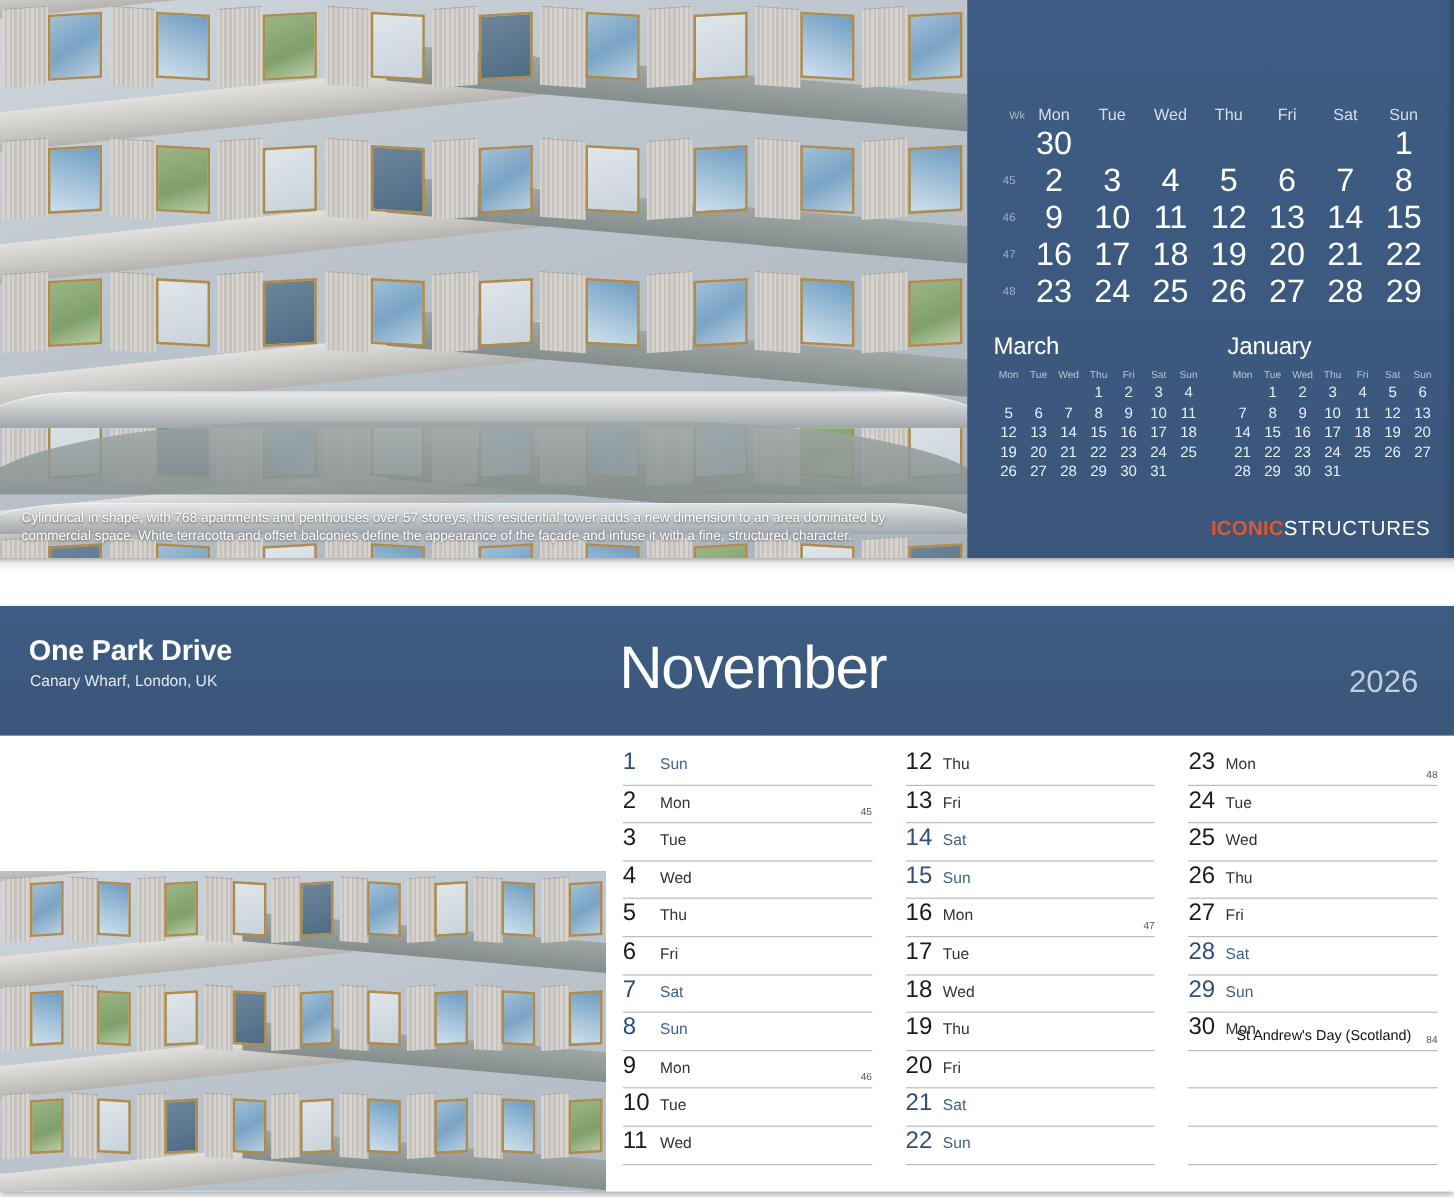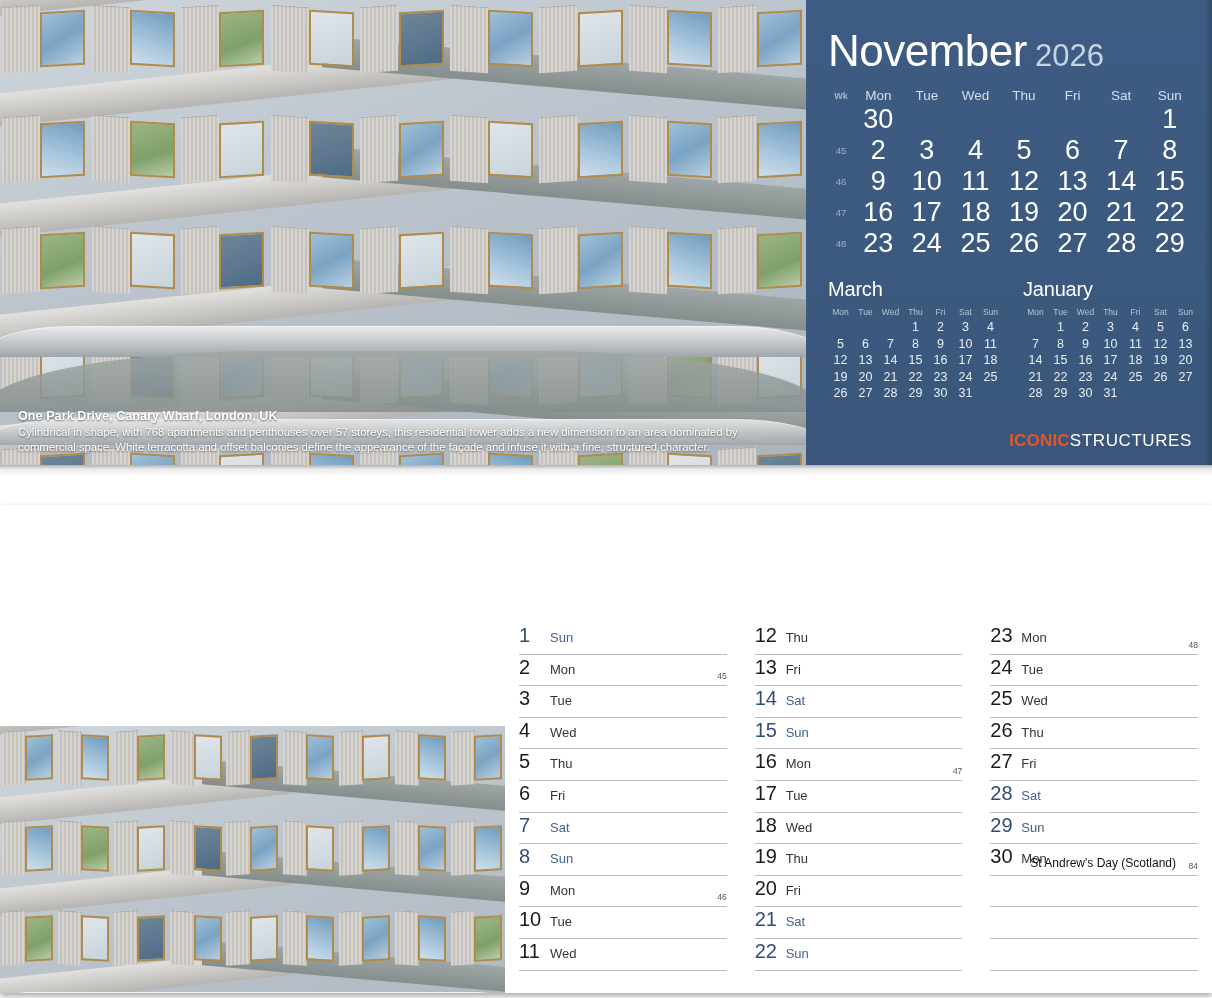--- a/index.html
+++ b/index.html
@@ -42,21 +42,21 @@
   .cal-top:after{content:"";position:absolute;right:0;top:0;bottom:0;width:8px;
            background:linear-gradient(90deg,rgba(0,0,0,0) 0%,rgba(0,0,0,.18) 100%);}
 
   .month-head{position:absolute;left:22px;top:28px;color:#fff;}
   .month-head .mname{font-size:44px;line-height:46px;letter-spacing:-.5px;display:inline-block;vertical-align:baseline;}
   .month-head .myear{font-size:31px;line-height:46px;letter-spacing:0px;display:inline-block;vertical-align:baseline;
         margin-left:8px;color:#c8d4e2;font-weight:300;}
 
   .dow-row{position:absolute;left:22px;top:88px;width:366px;display:grid;
         grid-template-columns:26px repeat(7,1fr);align-items:center;}
-  .dow-row .wk{font-size:9px;color:#a7b7c9;text-align:center;font-weight:bold;}
+  .dow-row .wk{font-size:9px;color:#a7b7c9;text-align:right;}
   .dow-row .dw{font-size:13.5px;color:#d6dfe9;text-align:center;}
 
   .grid-top{position:absolute;left:22px;top:104px;width:366px;display:grid;
         grid-template-columns:26px repeat(7,1fr);row-gap:0;}
   .grid-top .wkno{font-size:9.5px;color:#9fb0c4;text-align:center;align-self:center;}
   .grid-top .dnum{font-size:27px;color:#ffffff;text-align:center;line-height:31px;font-weight:300;}
   .grid-top .dnum.empty{color:transparent;}
 
   .mini-wrap{position:absolute;left:22px;top:278px;width:370px;display:flex;gap:20px;}
   .mini{width:175px;}
@@ -205,30 +205,26 @@
             <div class="glass pale" style="left: 667.189px; top: 453.929px; width: 44.7778px; height: 55.3571px; transform: skewY(3.2deg);"></div>
             <div class="band" style="left: 718.444px; top: 448.393px; width: 37.6133px; height: 66.4286px; transform: skewY(-4deg);"></div>
             <div class="glass dark" style="left: 756.744px; top: 453.929px; width: 44.7778px; height: 55.3571px; transform: skewY(-3.2deg);"></div>
             <div class="rail" style="left: -20px; top: 325.5px; width: 846px; height: 30.225px; border-radius: 50% / 140px 140px 0px 0px;"></div>
             <div class="rail" style="left: -20px; top: 418.5px; width: 846px; height: 25.575px; border-radius: 50% / 120px 120px 0px 0px; opacity: 0.9;"></div>
             <div class="slab shade" style="left: -20px; top: 351.075px; width: 846px; height: 60.45px; border-radius: 50% / 90px 90px 0px 0px; opacity: 0.85;"></div>
           </div>
       </div>
 
       <div class="caption">
-        <div class="cap-title">One Park Drive, Canary Wharf, London, UK</div>
         <div class="cap-body">Cylindrical in shape, with 768 apartments and penthouses over 57 storeys, this residential tower adds a new dimension to an area dominated by commercial space. White terracotta and offset balconies define the appearance of the façade and infuse it with a fine, structured character.</div>
       </div>
     </div>
 
     <div class="cal-top">
 
-      <div class="month-head">
-        <span class="mname">November</span><span class="myear">2026</span>
-      </div>
 
       <div class="dow-row" id="top-dow">
           <div class="wk">Wk</div>
           <div class="dw">Mon</div>
           <div class="dw">Tue</div>
           <div class="dw">Wed</div>
           <div class="dw">Thu</div>
           <div class="dw">Fri</div>
           <div class="dw">Sat</div>
           <div class="dw">Sun</div>
@@ -375,20 +371,26 @@
 
       <div class="brand">
         <span class="b1">ICONIC</span><span class="b2">STRUCTURES</span>
       </div>
     </div>
   </div>
   <div class="top-shadow"></div>
 
   <div class="bot-panel">
 
+    <div class="bot-head">
+      <div class="bh-title">One Park Drive</div>
+      <div class="bh-sub">Canary Wharf, London, UK</div>
+      <div class="bh-month">November</div>
+      <div class="bh-year">2026</div>
+    </div>
 
     <div class="bot-body">
       <div class="photo-bottom">
         <div class="facade">
           <div class="sky"></div>
           <div class="bandwrap" id="fac-bot">
               <div class="slab" style="left: 0px; top: -34.381px; width: 292.9px; height: 27.1429px; transform: skewY(-6deg);"></div>
               <div class="slab" style="left: 0px; top: 56.0952px; width: 292.9px; height: 27.1429px; transform: skewY(-6deg);"></div>
               <div class="slab shade" style="left: 202px; top: 47.0476px; width: 313.1px; height: 25.3333px; transform: skewY(5deg);"></div>
               <div class="band" style="left: 2px; top: 4.52381px; width: 23.5667px; height: 54.2857px; transform: skewY(-4deg);"></div>

